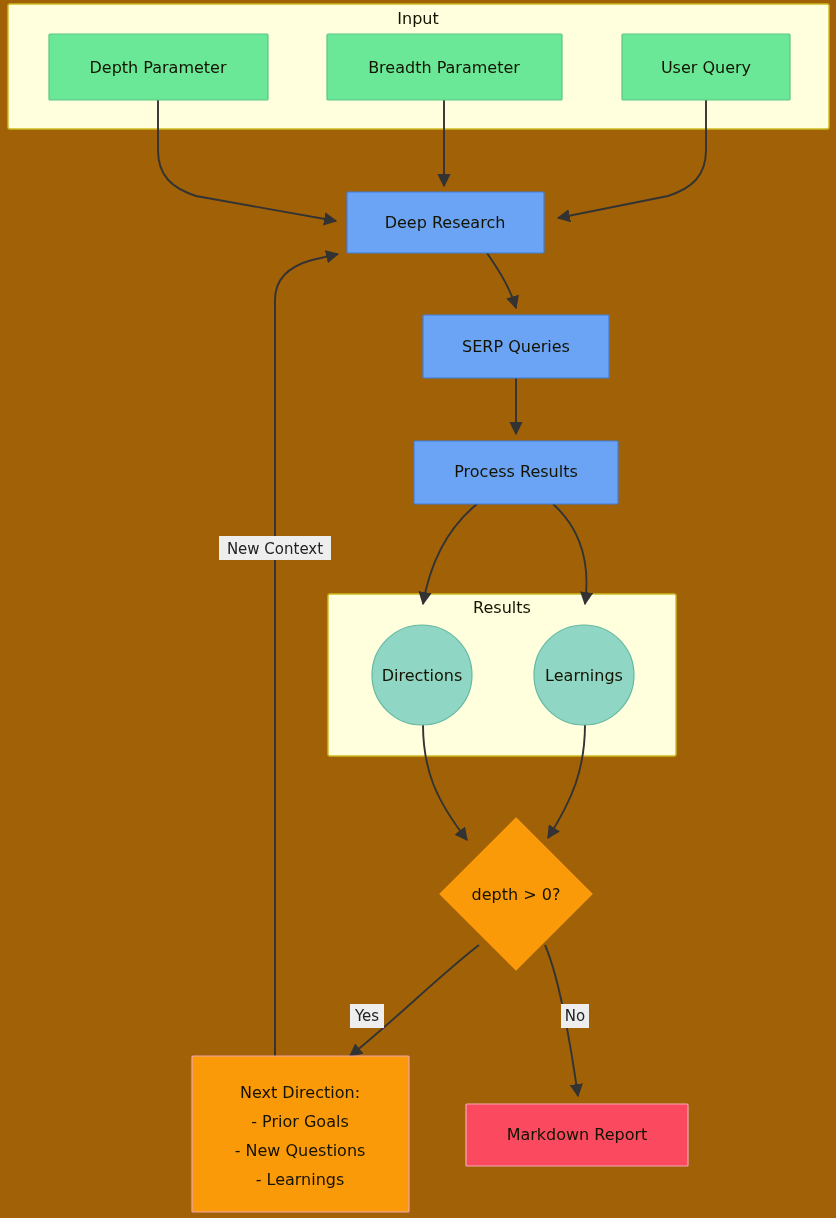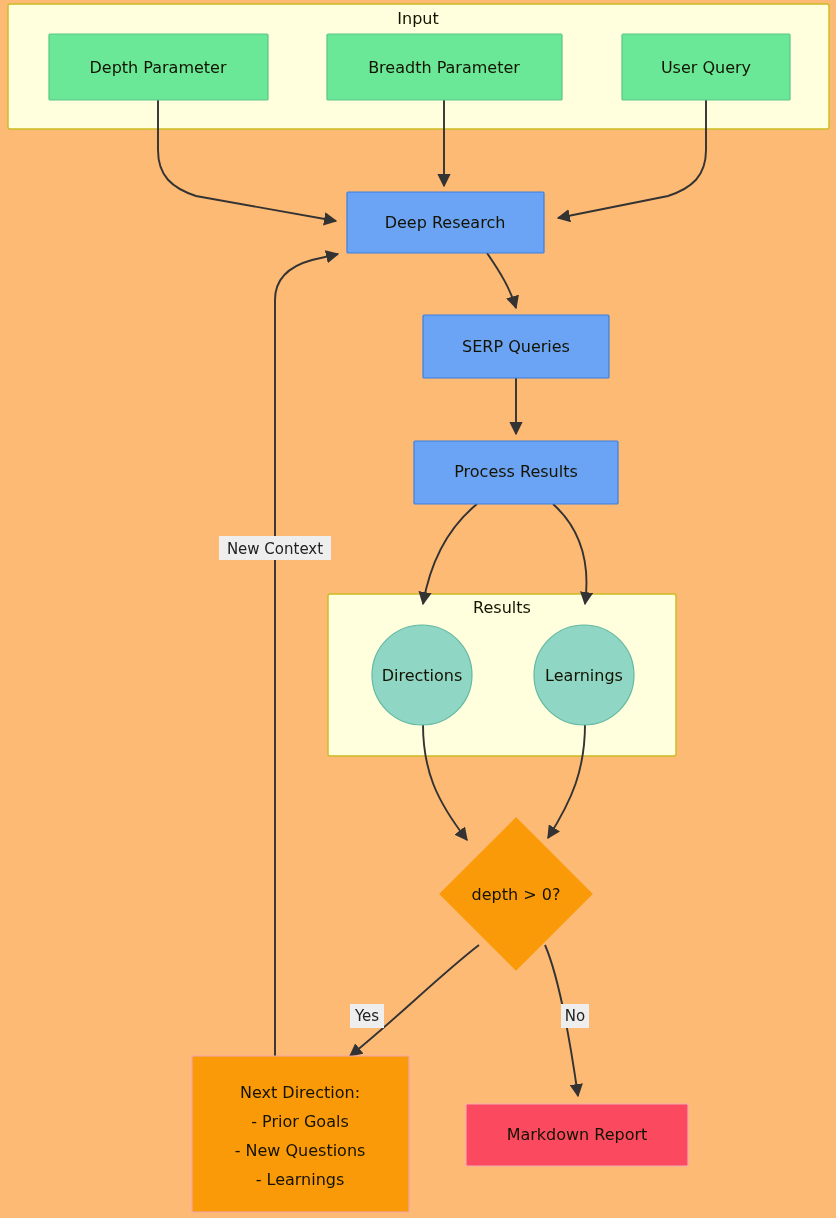--- a/index.html
+++ b/index.html
@@ -6,21 +6,21 @@
   html, body {
     margin: 0;
     padding: 0;
     background: #ffffff;
     font-family: "DejaVu Sans", "Liberation Sans", sans-serif;
   }
   #diagram-root {
     position: relative;
     width: 836px;
     height: 1218px;
-    background: #fdba74;
+    background: #a16207;
     overflow: hidden;
   }
   svg#flow-svg {
     position: absolute;
     top: 0;
     left: 0;
     width: 836px;
     height: 1218px;
   }
   .node-label {

